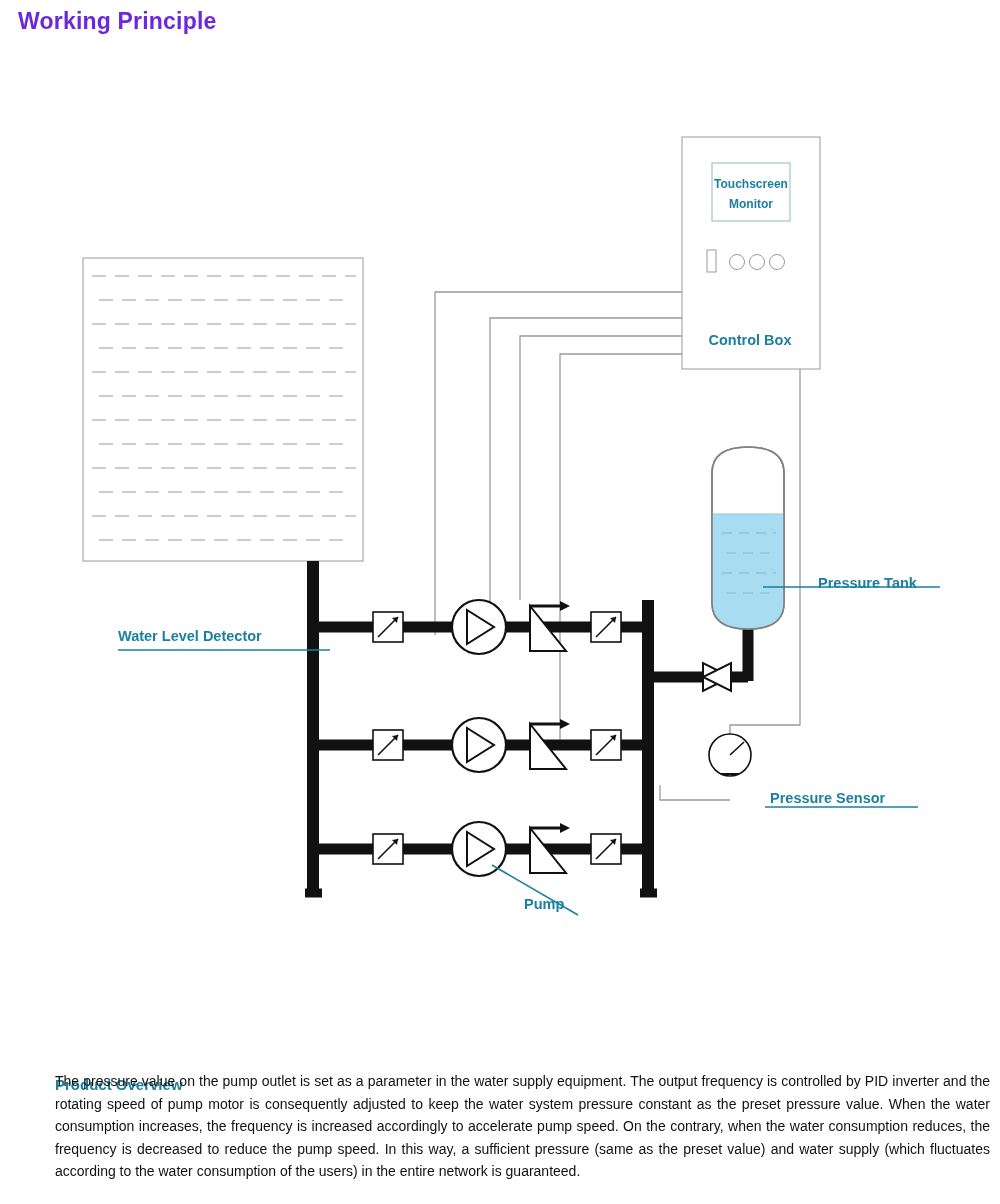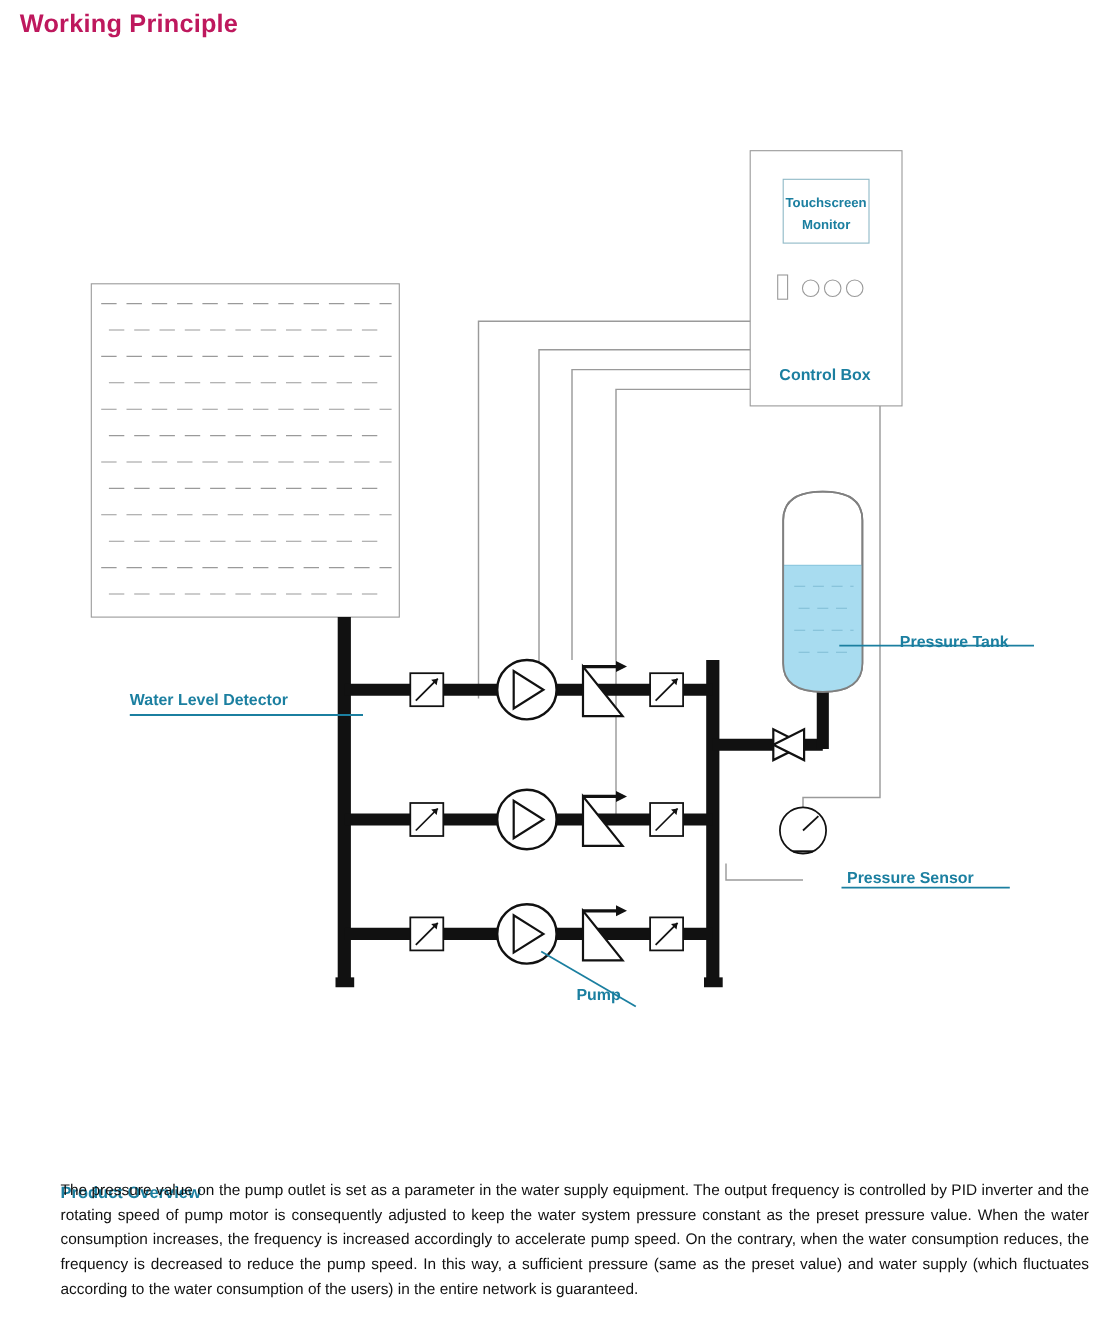--- a/index.html
+++ b/index.html
@@ -14,21 +14,21 @@
     font-family: "Liberation Sans", sans-serif;
     color: #000000;
     overflow: hidden;
   }
   #page-title {
     position: absolute;
     left: 18px;
     top: 8px;
     font-size: 23px;
     font-weight: bold;
-    color: #be185d;
+    color: #6d28d9;
     letter-spacing: 0.2px;
   }
   #diagram-wrap {
     position: absolute;
     left: 0;
     top: 55px;
     width: 796px;
     height: 930px;
   }
   #diagram-svg {

